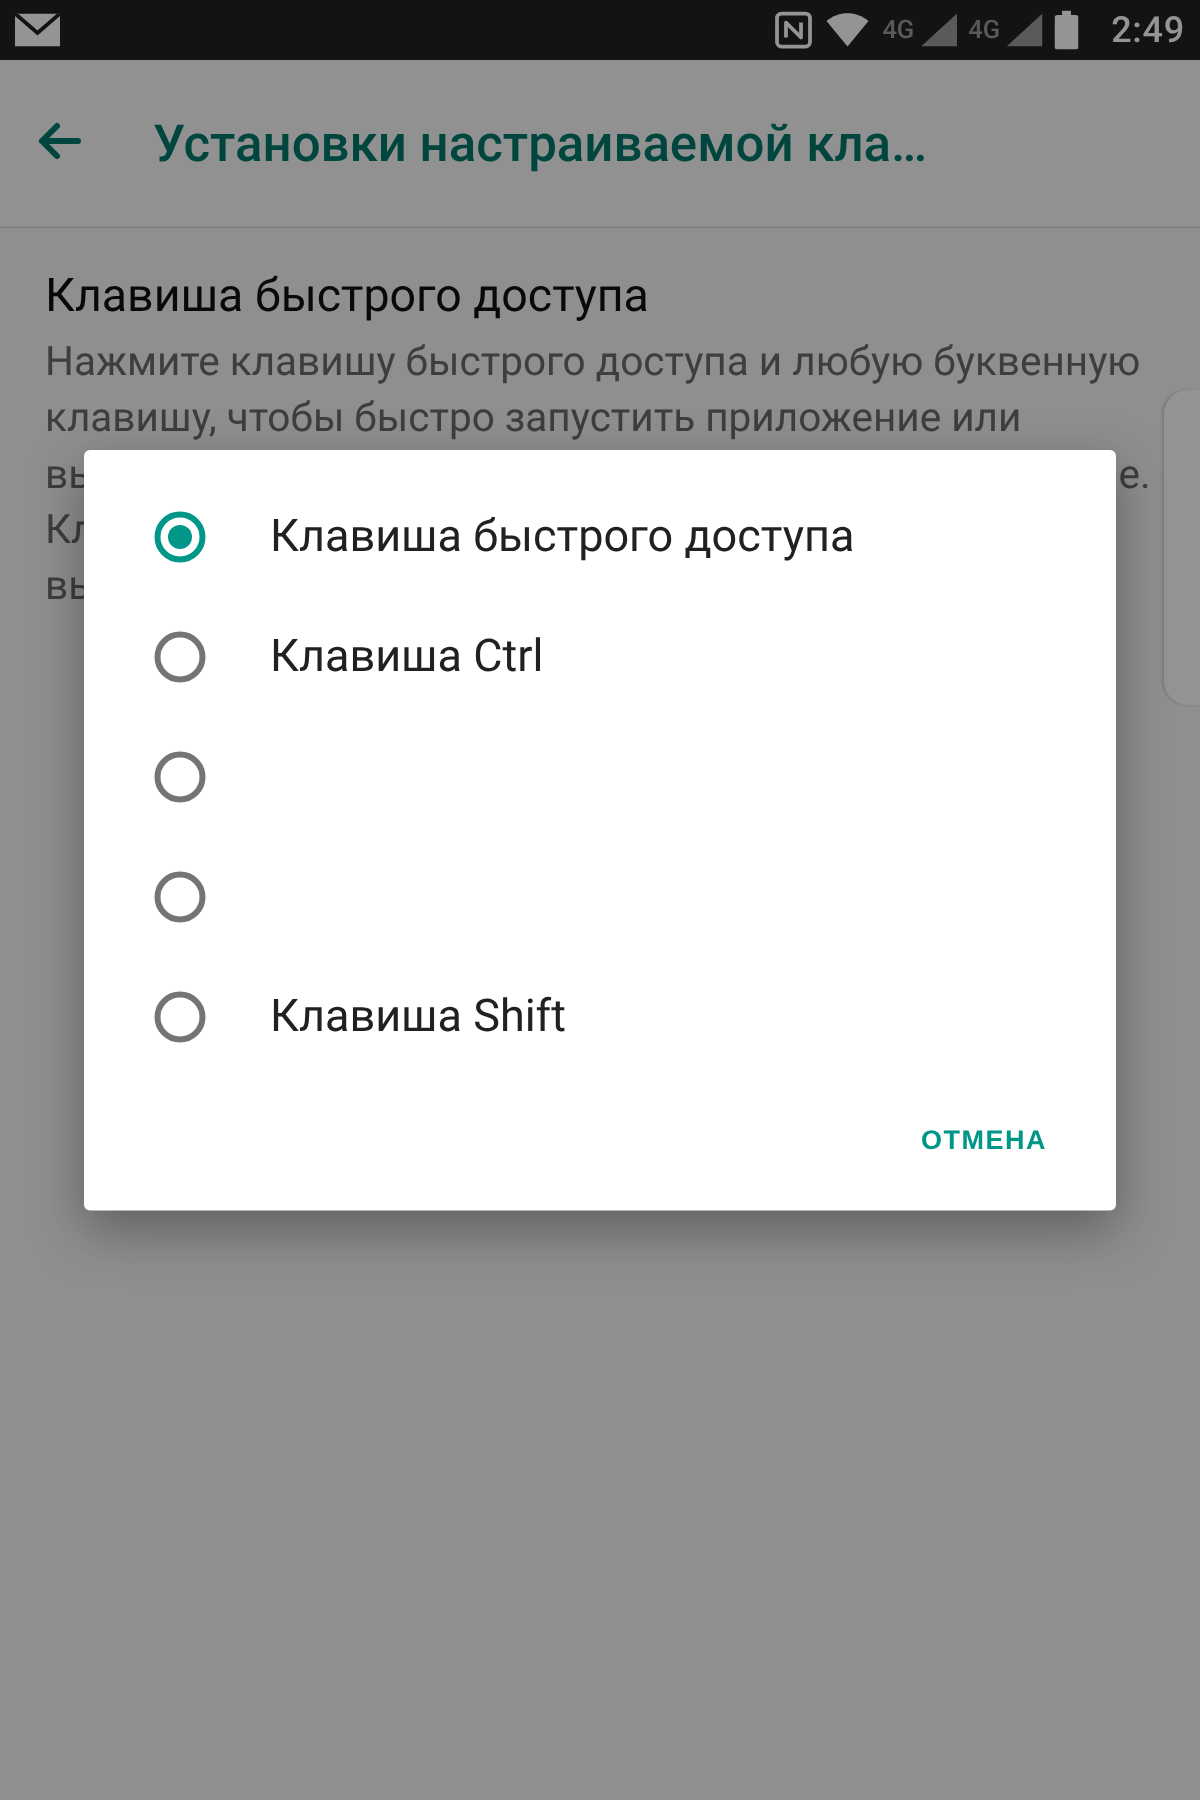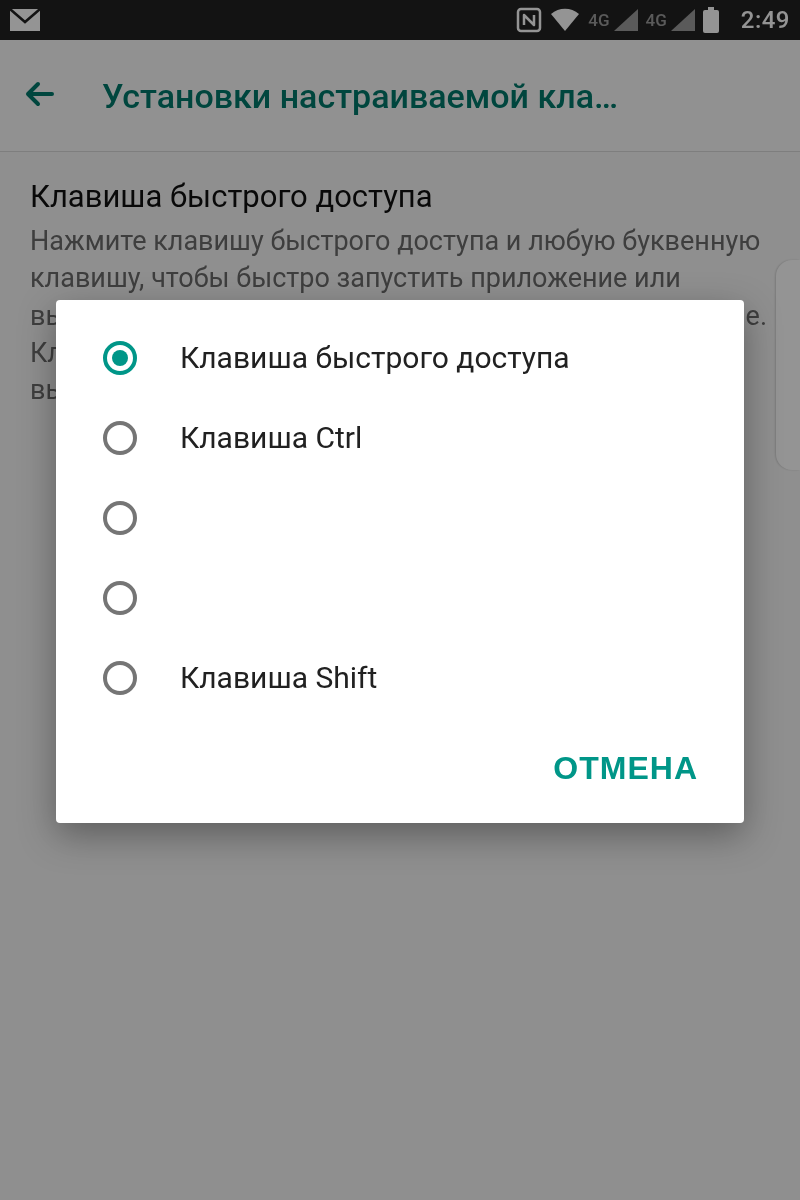--- a/index.html
+++ b/index.html
@@ -33,21 +33,21 @@
   .scrim { position: absolute; inset: 0; background: rgba(0,0,0,0.42); }
 
   
   .dialog { position: absolute; left: 56px; right: 56px; top: 300px; background: #fff; border-radius: 4px; box-shadow: 0 12px 36px rgba(0,0,0,0.35); padding-top: 18px; }
   .options { padding: 0 0 0 0; }
   .option { display: flex; align-items: center; padding: 20px 30px 20px 44px; cursor: pointer; }
   .radio { flex: 0 0 40px; height: 40px; margin-right: 40px; display:flex; align-items:center; justify-content:center; }
   .radio svg { display:block; }
   .option-label { font-size: 30px; color: #212121; line-height: 1.25; }
   .dialog-actions { display:flex; justify-content:flex-end; padding: 20px 30px 24px; }
-  .btn-cancel { color: #009688; font-size: 32px; font-weight: 700; letter-spacing: 1px; background: none; border: none; cursor: pointer; padding: 12px 16px; }
+  .btn-cancel { color: #009688; font-size: 18px; font-weight: 700; letter-spacing: 1px; background: none; border: none; cursor: pointer; padding: 12px 16px; }
 </style>
 </head>
 <body>
 
 <div class="screen">
 
   <div class="statusbar">
     <div class="status-left">
       <span class="status-icon">
         <svg width="30" height="22" viewBox="0 0 30 22">

